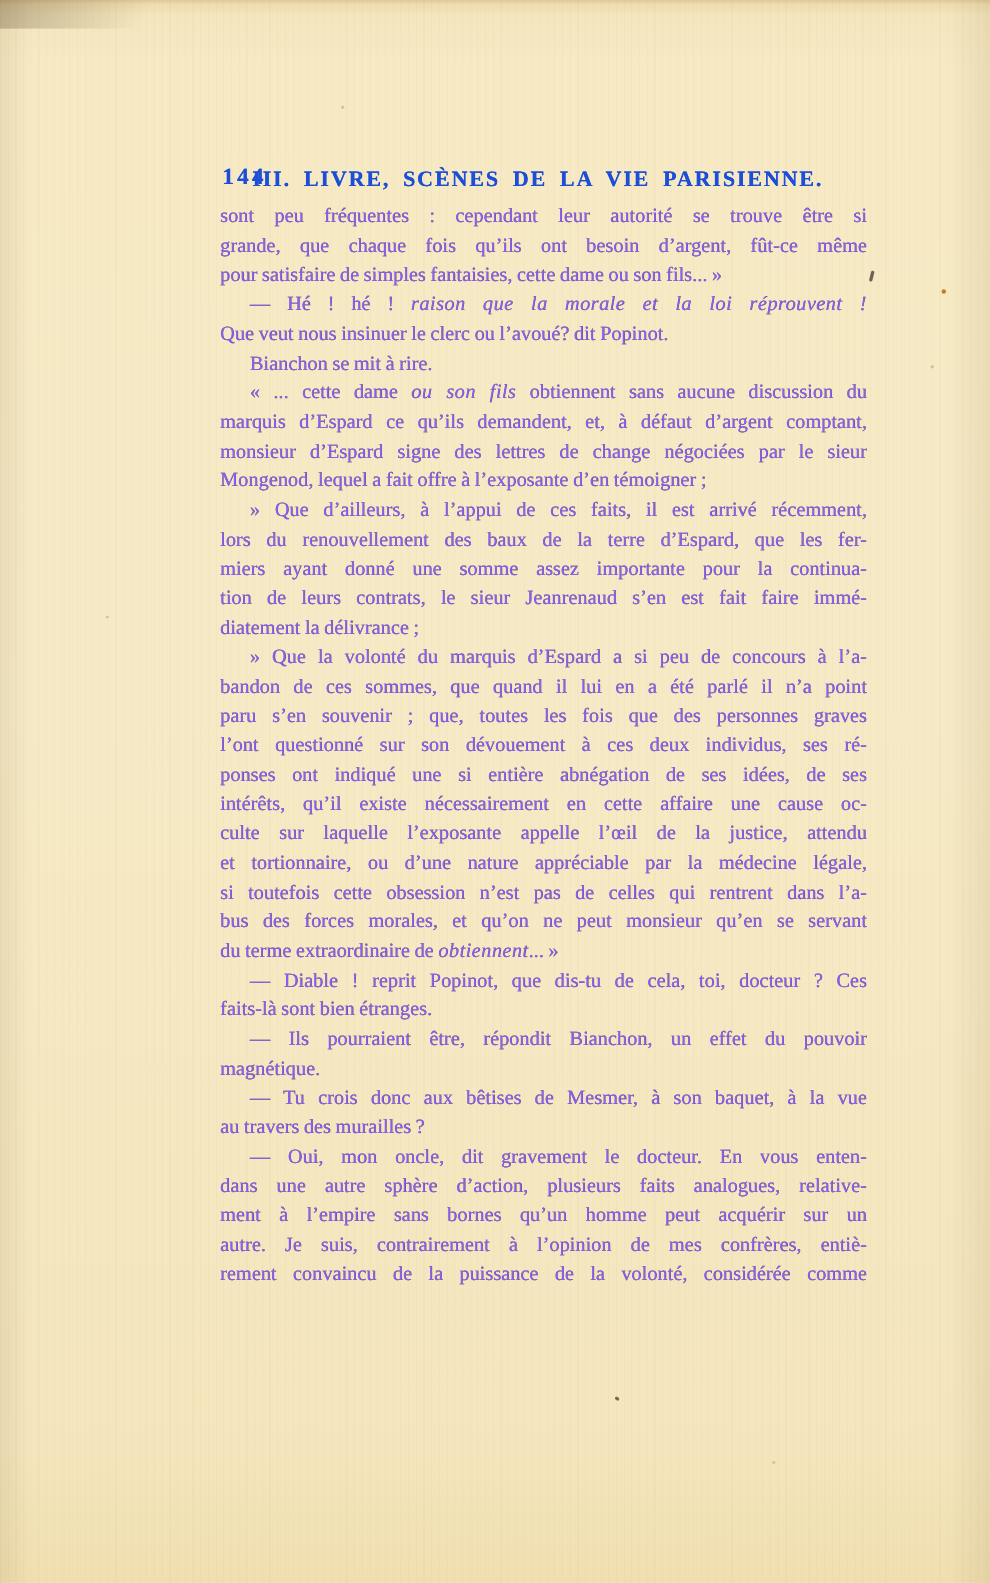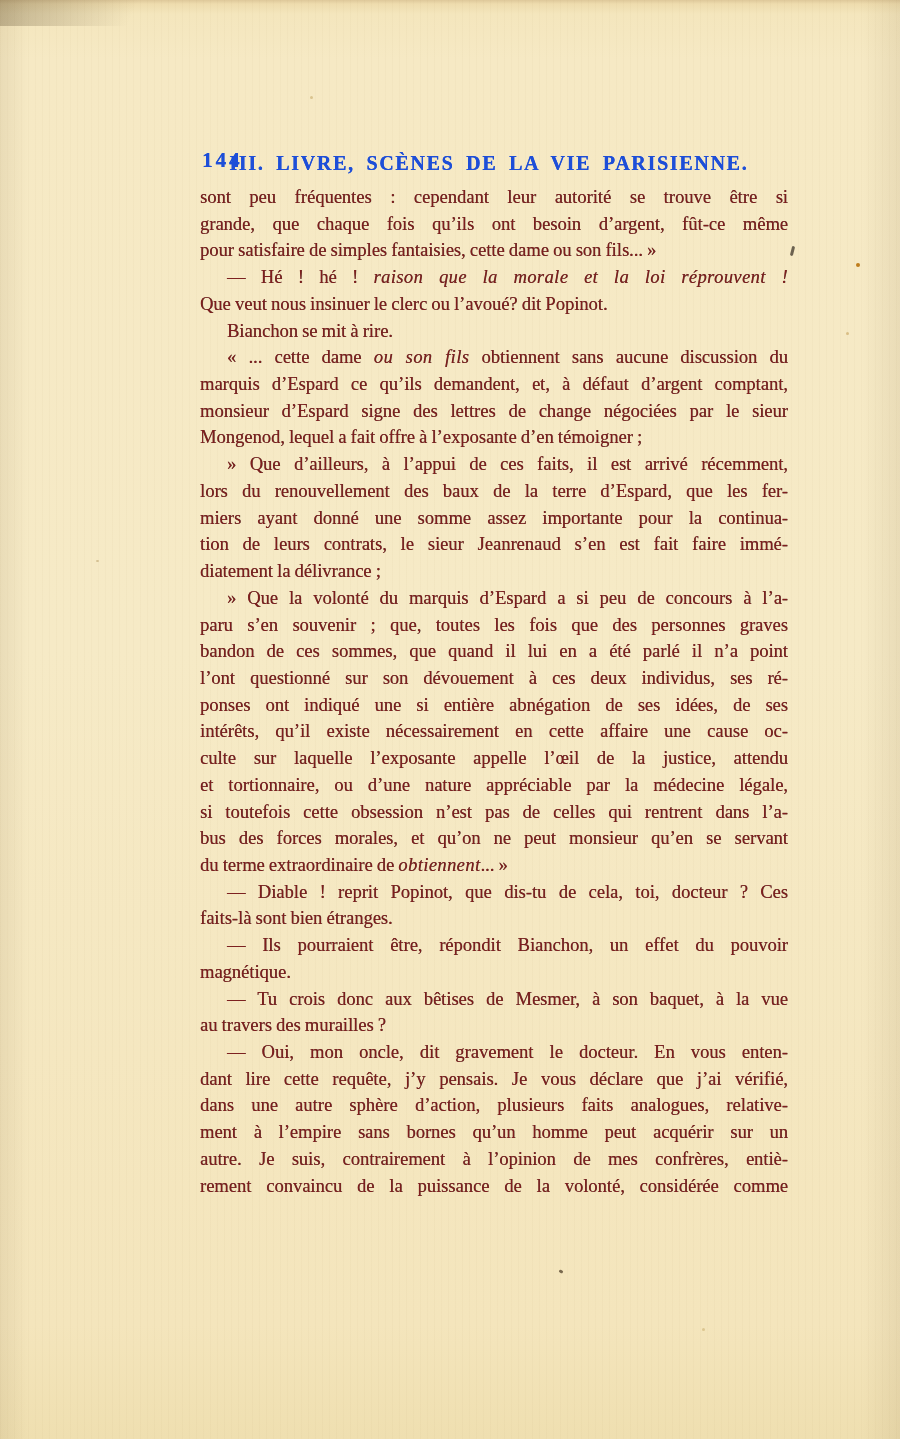--- a/index.html
+++ b/index.html
@@ -47,21 +47,21 @@
   }
   .title {
     position: absolute; left: 50%; transform: translateX(-51%); top: 4px;
     font-size: 20px; font-weight: 700; letter-spacing: 1.7px; word-spacing: 5px;
     white-space: nowrap;
     text-shadow: 0.2px 0 0 currentColor;
   }
 
   .text-block {
     position: absolute; left: 200px; top: 184px; width: 588px;
-    color: #7f1d1d;
+    color: #8b5cf6;
   }
   .line {
     height: 26.72px; line-height: 26.72px;
     font-size: 18.5px;
     word-spacing: -0.5px;
     text-align: justify;
     -moz-text-align-last: justify;
     text-align-last: justify;
     overflow: hidden;
     box-sizing: border-box;
@@ -100,35 +100,34 @@
     <div class="line indent"><span>« ... cette dame </span><span class="em">ou son fils</span><span> obtiennent sans aucune discussion du</span></div>
     <div class="line"><span>marquis d’Espard ce qu’ils demandent, et, à défaut d’argent comptant,</span></div>
     <div class="line"><span>monsieur d’Espard signe des lettres de change négociées par le sieur</span></div>
     <div class="line short"><span>Mongenod, lequel a fait offre à l’exposante d’en témoigner ;</span></div>
     <div class="line indent"><span>» Que d’ailleurs, à l’appui de ces faits, il est arrivé récemment,</span></div>
     <div class="line"><span>lors du renouvellement des baux de la terre d’Espard, que les fer-</span></div>
     <div class="line"><span>miers ayant donné une somme assez importante pour la continua-</span></div>
     <div class="line"><span>tion de leurs contrats, le sieur Jeanrenaud s’en est fait faire immé-</span></div>
     <div class="line short"><span>diatement la délivrance ;</span></div>
     <div class="line indent"><span>» Que la volonté du marquis d’Espard a si peu de concours à l’a-</span></div>
+    <div class="line"><span>bandon de ces sommes, que quand il lui en a été parlé il n’a point</span></div>
     <div class="line"><span>paru s’en souvenir ; que, toutes les fois que des personnes graves</span></div>
-    <div class="line"><span>bandon de ces sommes, que quand il lui en a été parlé il n’a point</span></div>
     <div class="line"><span>l’ont questionné sur son dévouement à ces deux individus, ses ré-</span></div>
     <div class="line"><span>ponses ont indiqué une si entière abnégation de ses idées, de ses</span></div>
     <div class="line"><span>intérêts, qu’il existe nécessairement en cette affaire une cause oc-</span></div>
     <div class="line"><span>culte sur laquelle l’exposante appelle l’œil de la justice, attendu</span></div>
     <div class="line"><span>et tortionnaire, ou d’une nature appréciable par la médecine légale,</span></div>
     <div class="line"><span>si toutefois cette obsession n’est pas de celles qui rentrent dans l’a-</span></div>
     <div class="line"><span>bus des forces morales, et qu’on ne peut monsieur qu’en se servant</span></div>
     <div class="line short"><span>du terme extraordinaire de </span><span class="em">obtiennent</span><span>... »</span></div>
     <div class="line indent"><span>— Diable ! reprit Popinot, que dis-tu de cela, toi, docteur ? Ces</span></div>
     <div class="line short"><span>faits-là sont bien étranges.</span></div>
     <div class="line indent"><span>— Ils pourraient être, répondit Bianchon, un effet du pouvoir</span></div>
     <div class="line short"><span>magnétique.</span></div>
     <div class="line indent"><span>— Tu crois donc aux bêtises de Mesmer, à son baquet, à la vue</span></div>
     <div class="line short"><span>au travers des murailles ?</span></div>
     <div class="line indent"><span>— Oui, mon oncle, dit gravement le docteur. En vous enten-</span></div>
-    <div class="line"><span>dant lire cette requête, j’y pensais. Je vous déclare que j’ai vérifié,</span></div>
     <div class="line"><span>dans une autre sphère d’action, plusieurs faits analogues, relative-</span></div>
     <div class="line"><span>ment à l’empire sans bornes qu’un homme peut acquérir sur un</span></div>
     <div class="line"><span>autre. Je suis, contrairement à l’opinion de mes confrères, entiè-</span></div>
     <div class="line"><span>rement convaincu de la puissance de la volonté, considérée comme</span></div>
   </div>
 
 </body></html>

